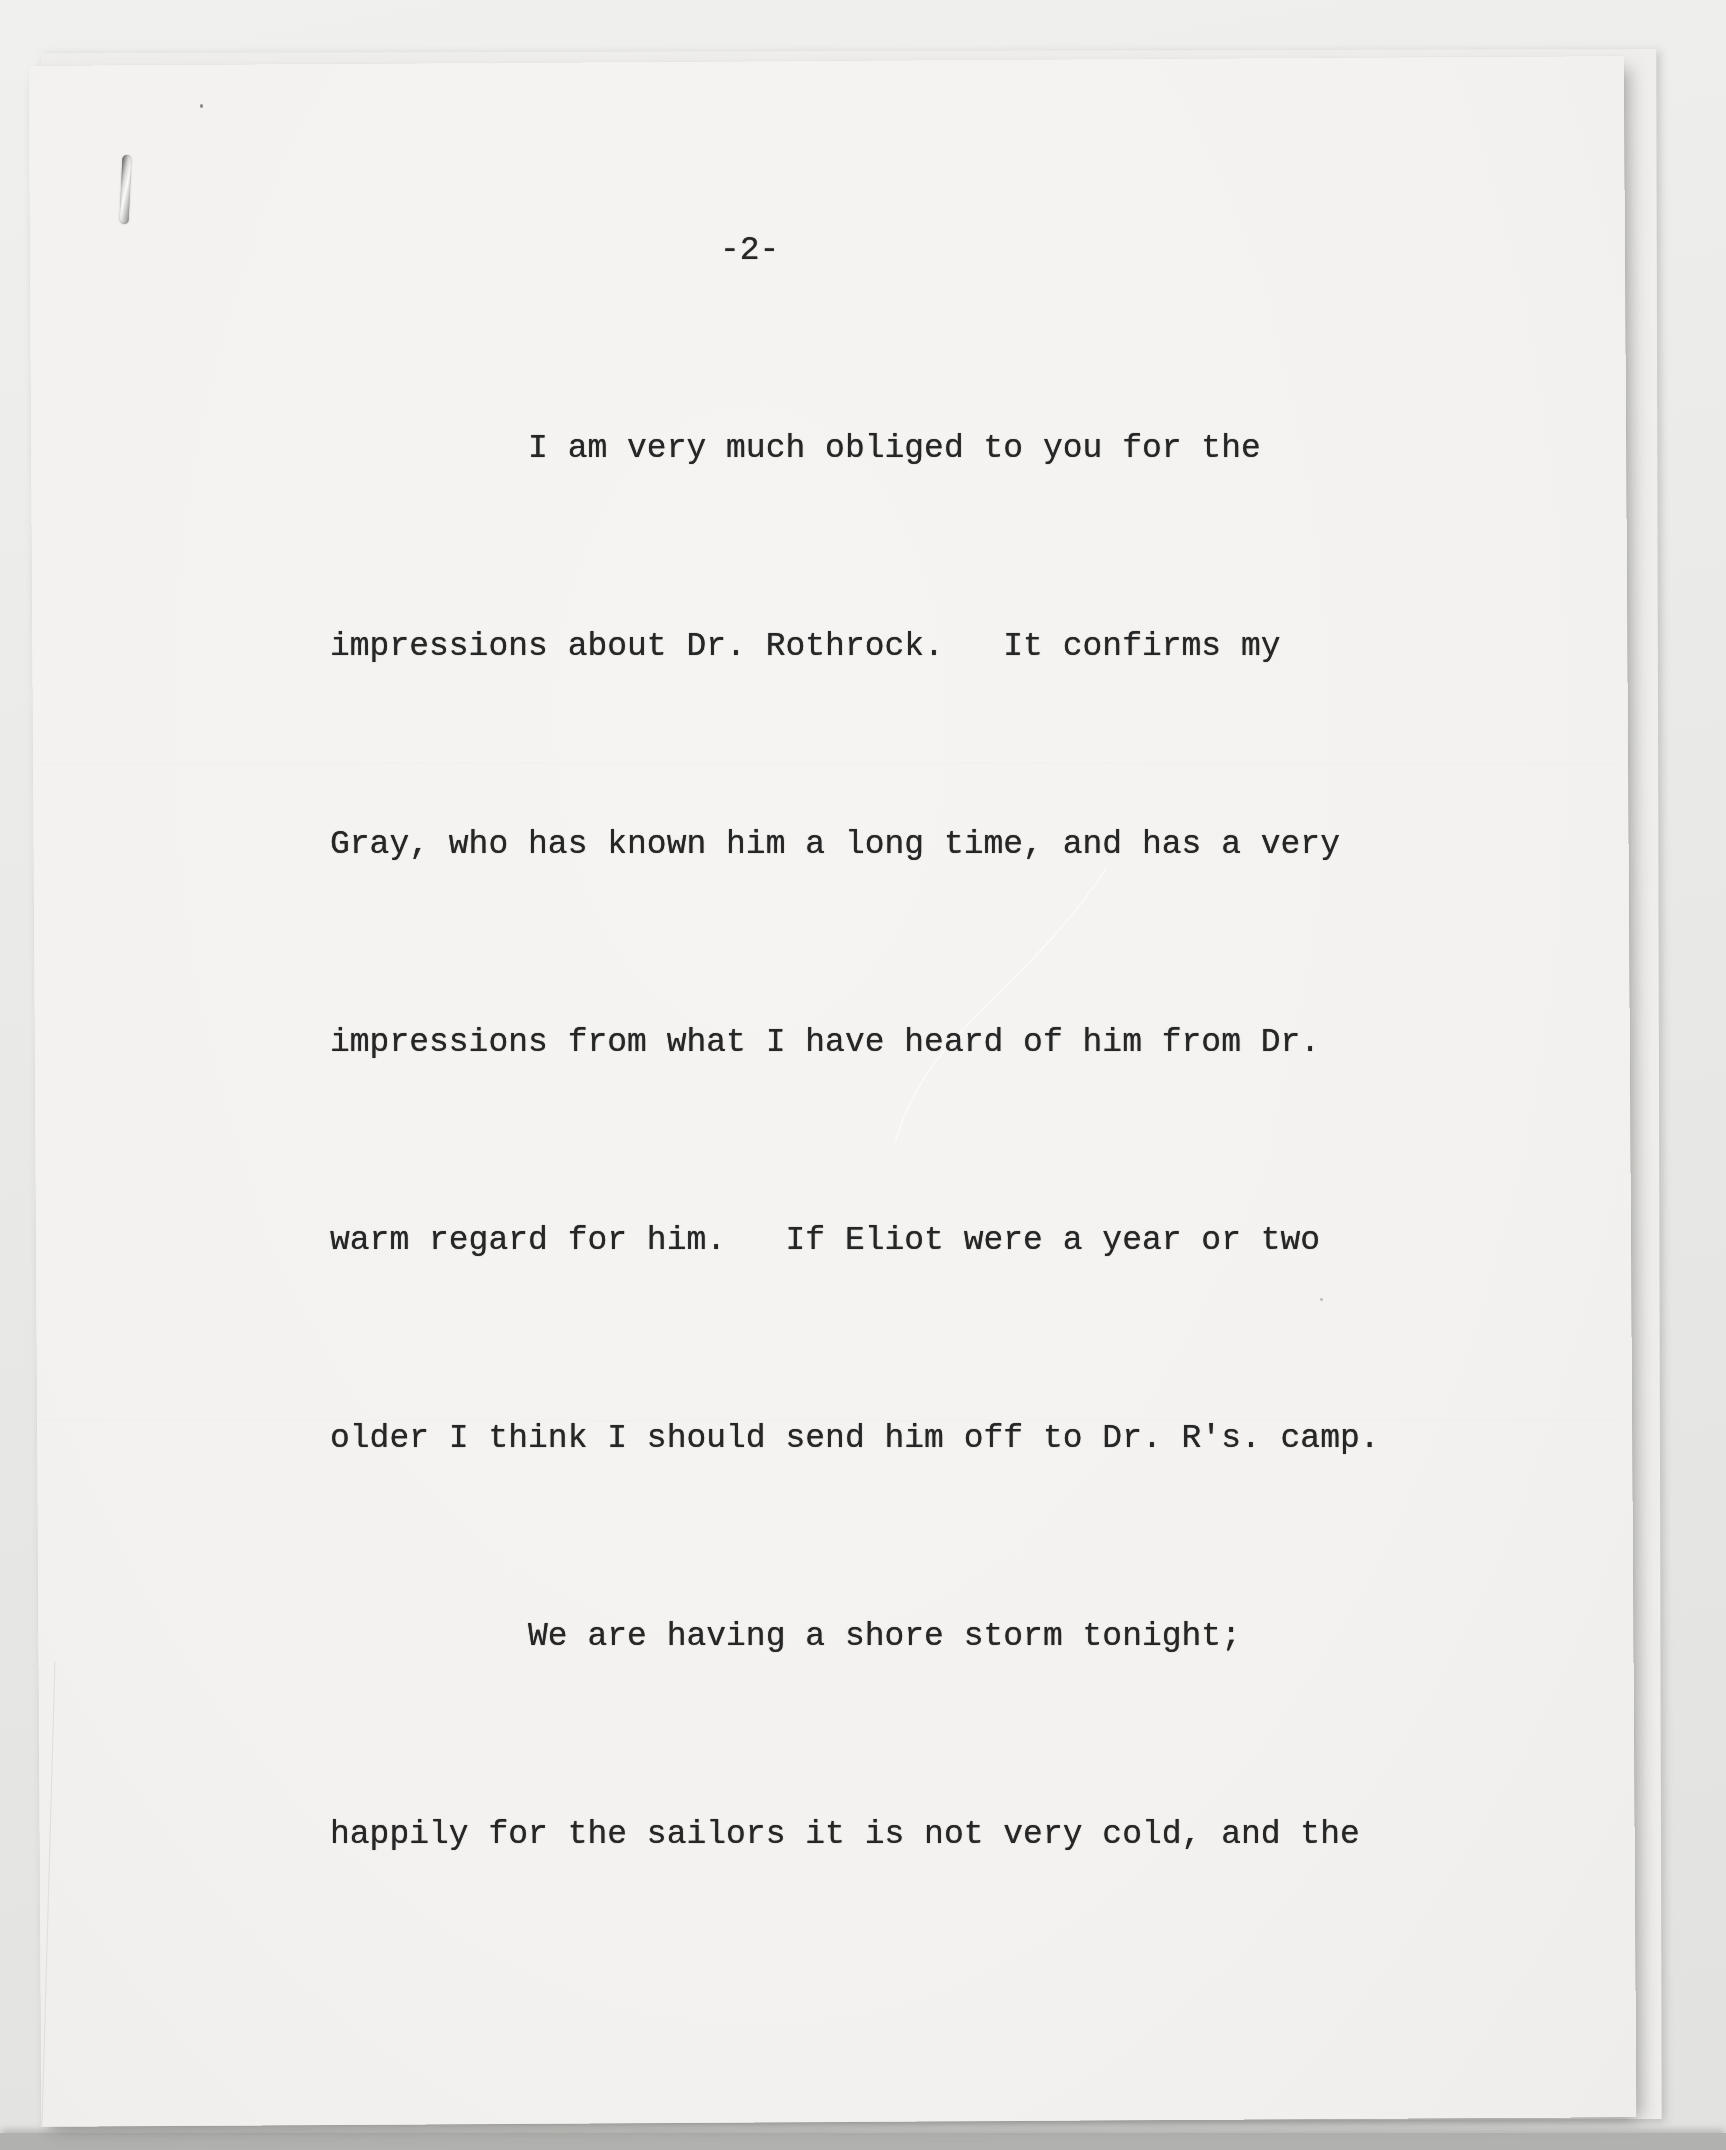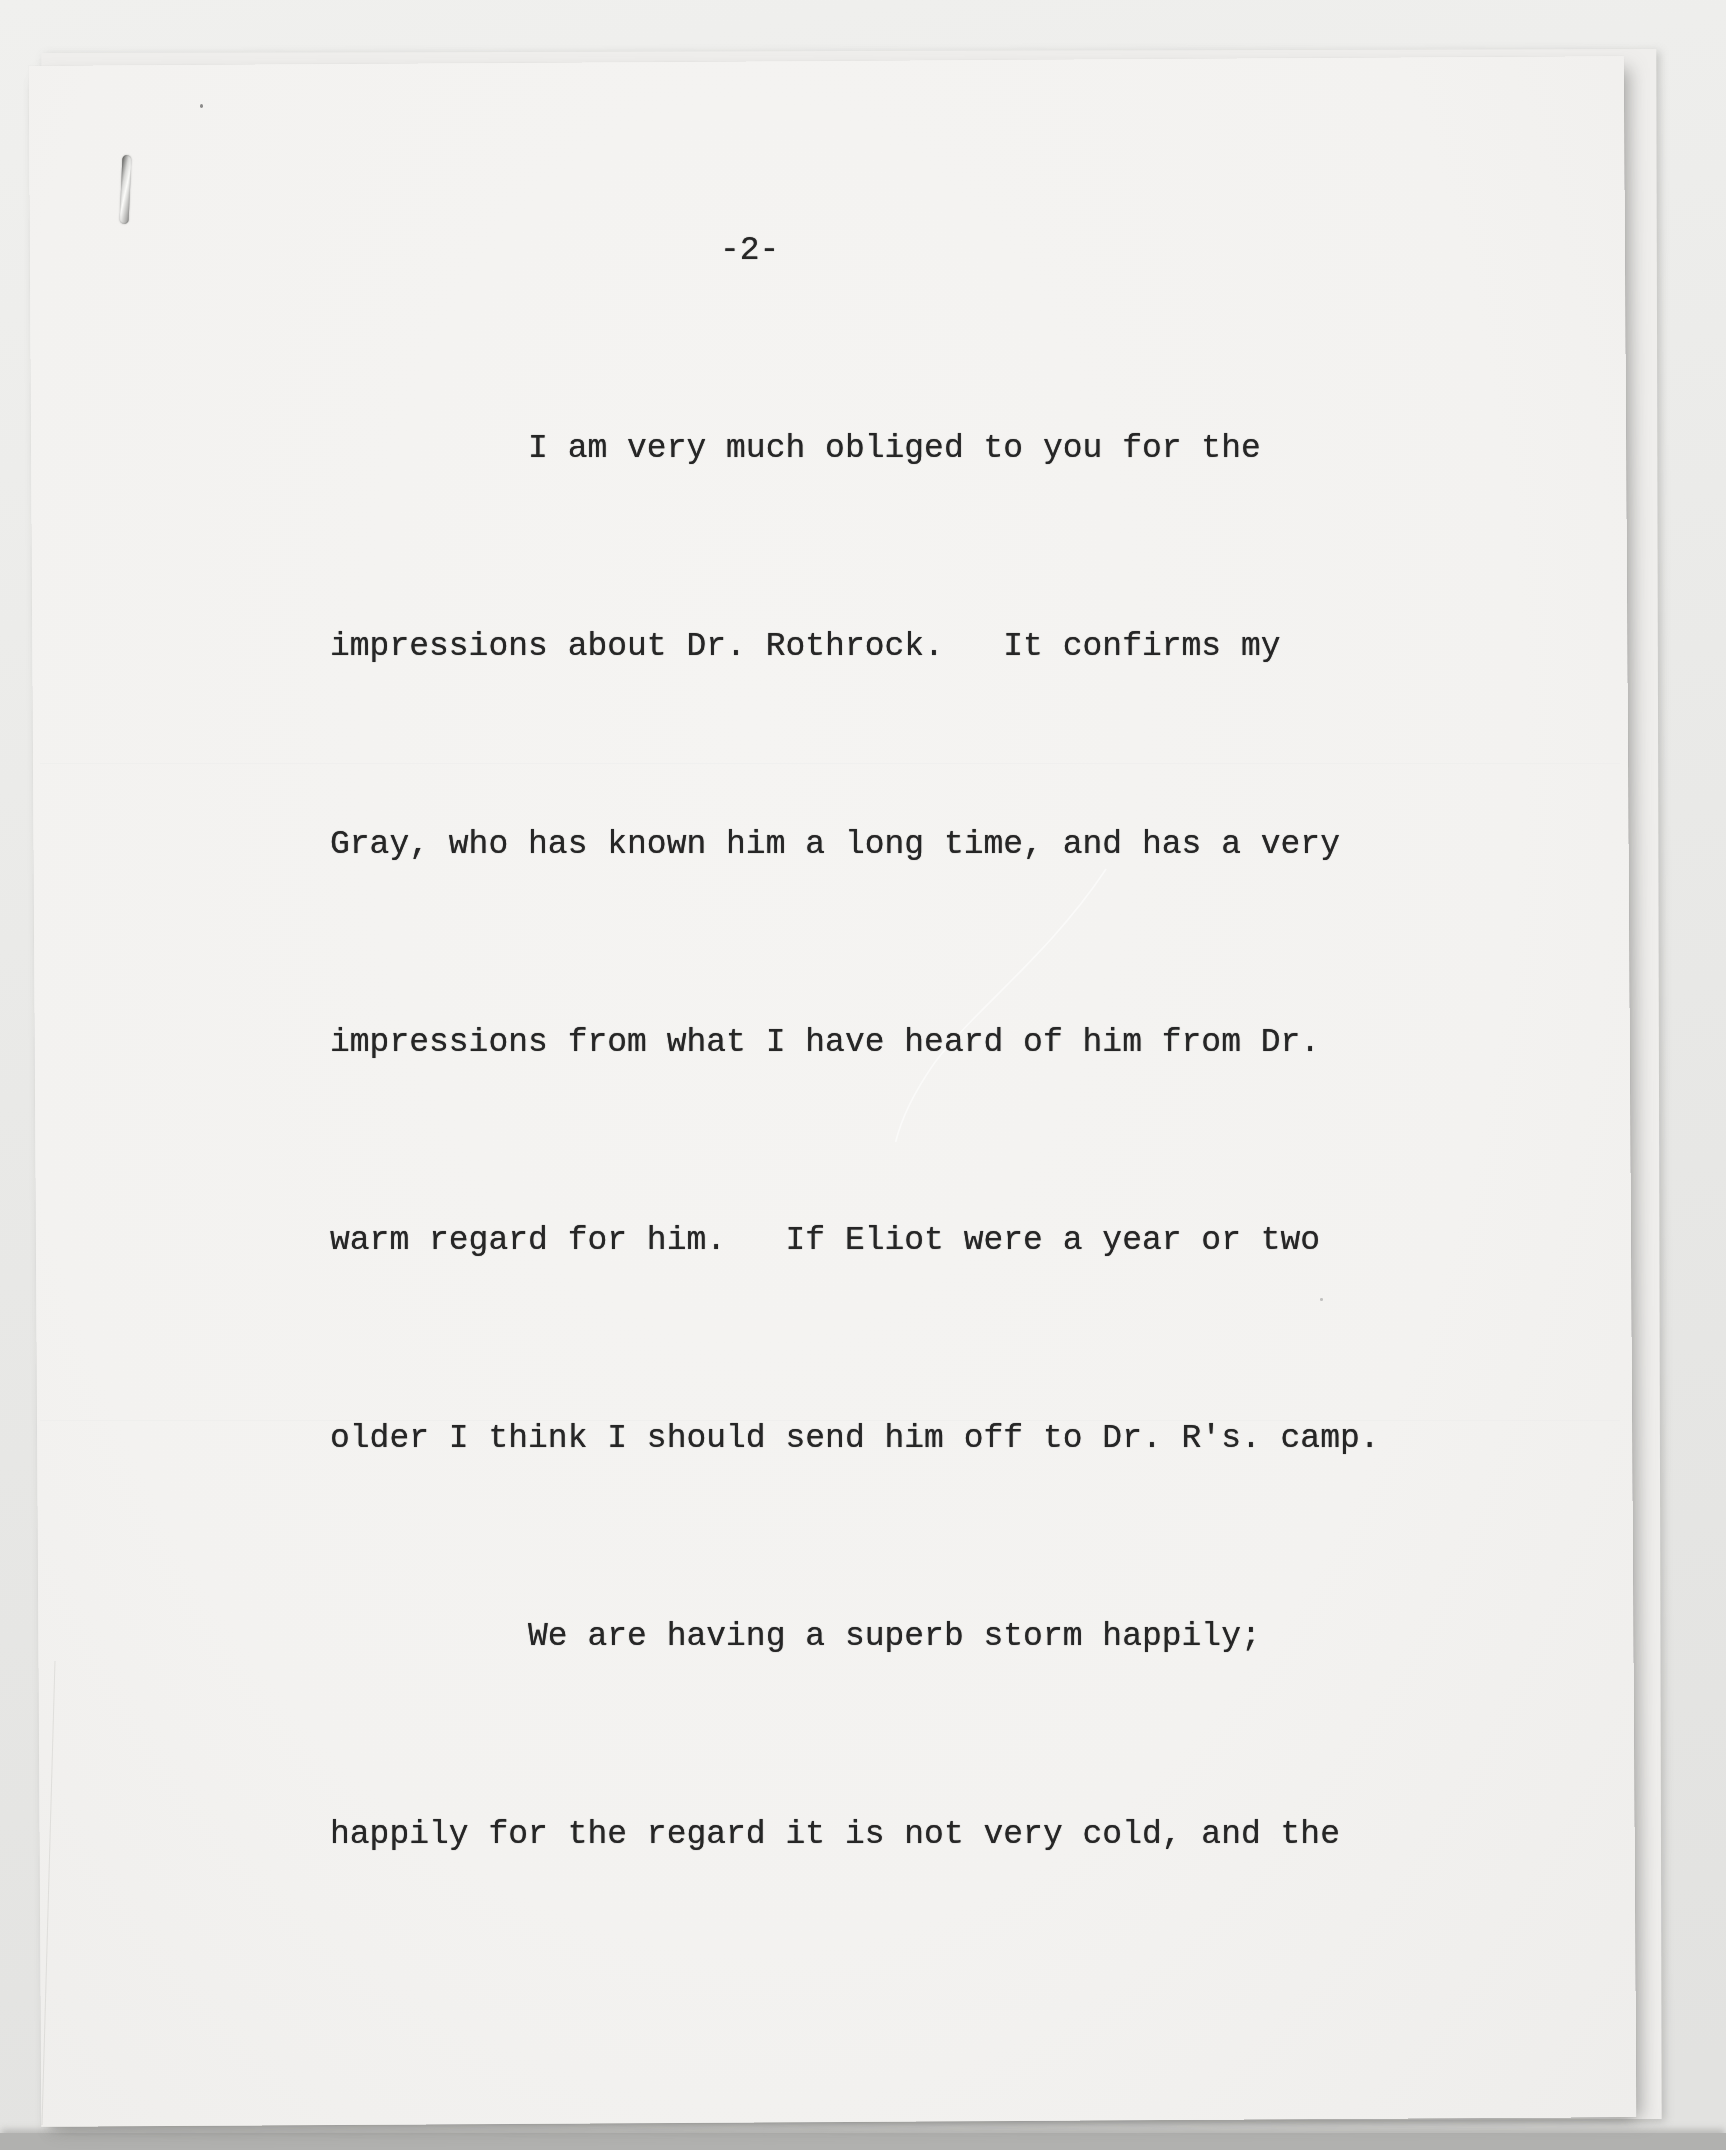--- a/index.html
+++ b/index.html
@@ -109,22 +109,22 @@
 
   <div class="letter-text page-num-box">-2-</div>
 
   <div class="letter-text body-box">
     <div class="line">          I am very much obliged to you for the</div>
     <div class="line">impressions about Dr. Rothrock.   It confirms my</div>
     <div class="line">Gray, who has known him a long time, and has a very</div>
     <div class="line">impressions from what I have heard of him from Dr.</div>
     <div class="line">warm regard for him.   If Eliot were a year or two</div>
     <div class="line">older I think I should send him off to Dr. R's. camp.</div>
-    <div class="line">          We are having a superb storm happily;</div>
-    <div class="line">happily for the regard it is not very cold, and the</div>
+    <div class="line">          We are having a shore storm tonight;</div>
+    <div class="line">happily for the sailors it is not very cold, and the</div>
     
     
     
     
     
     
     
     
   </div>
 

